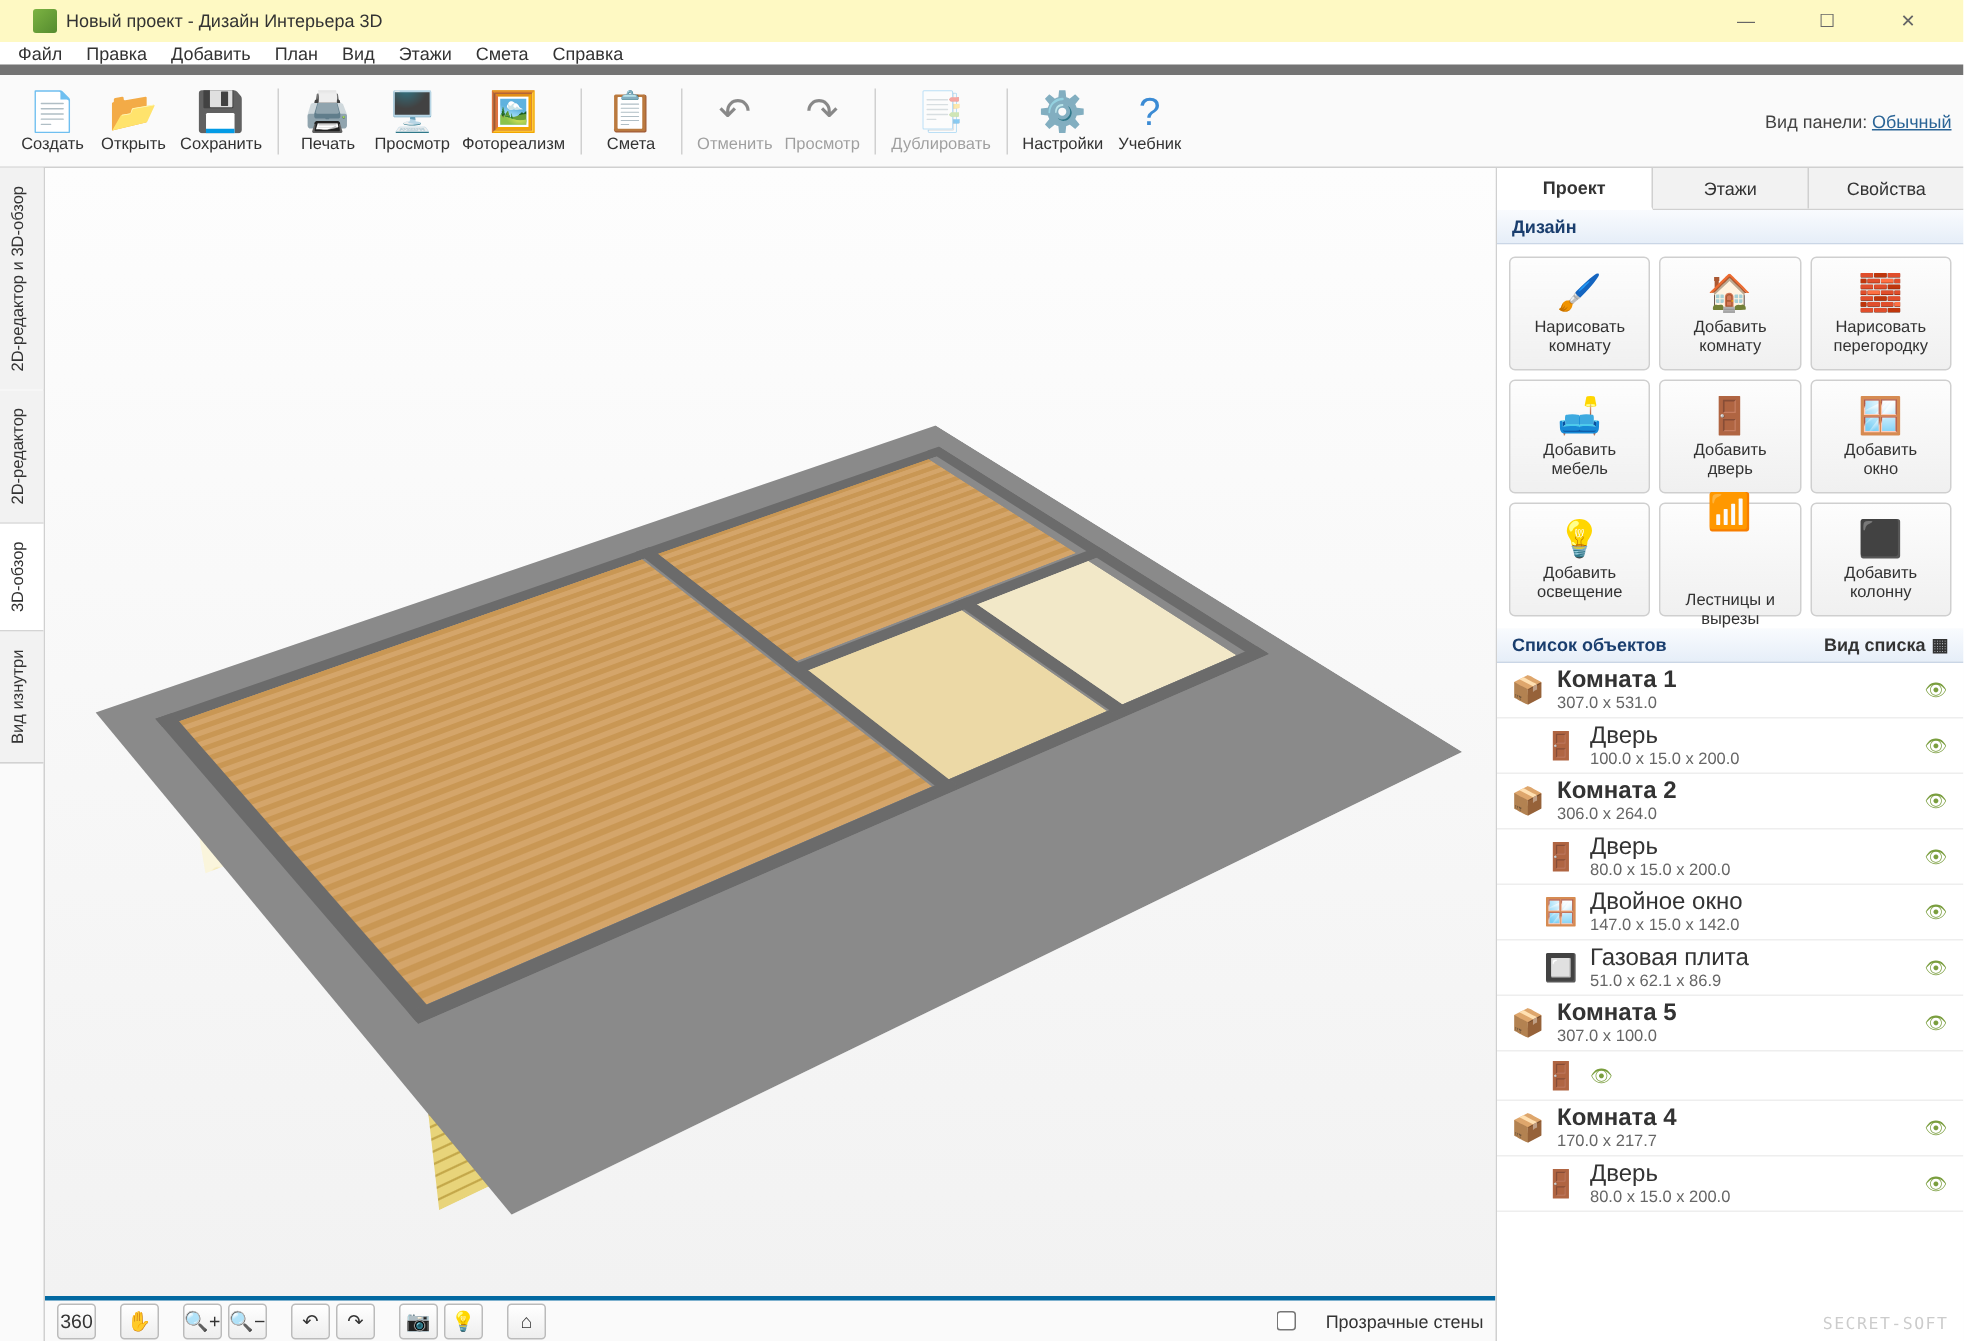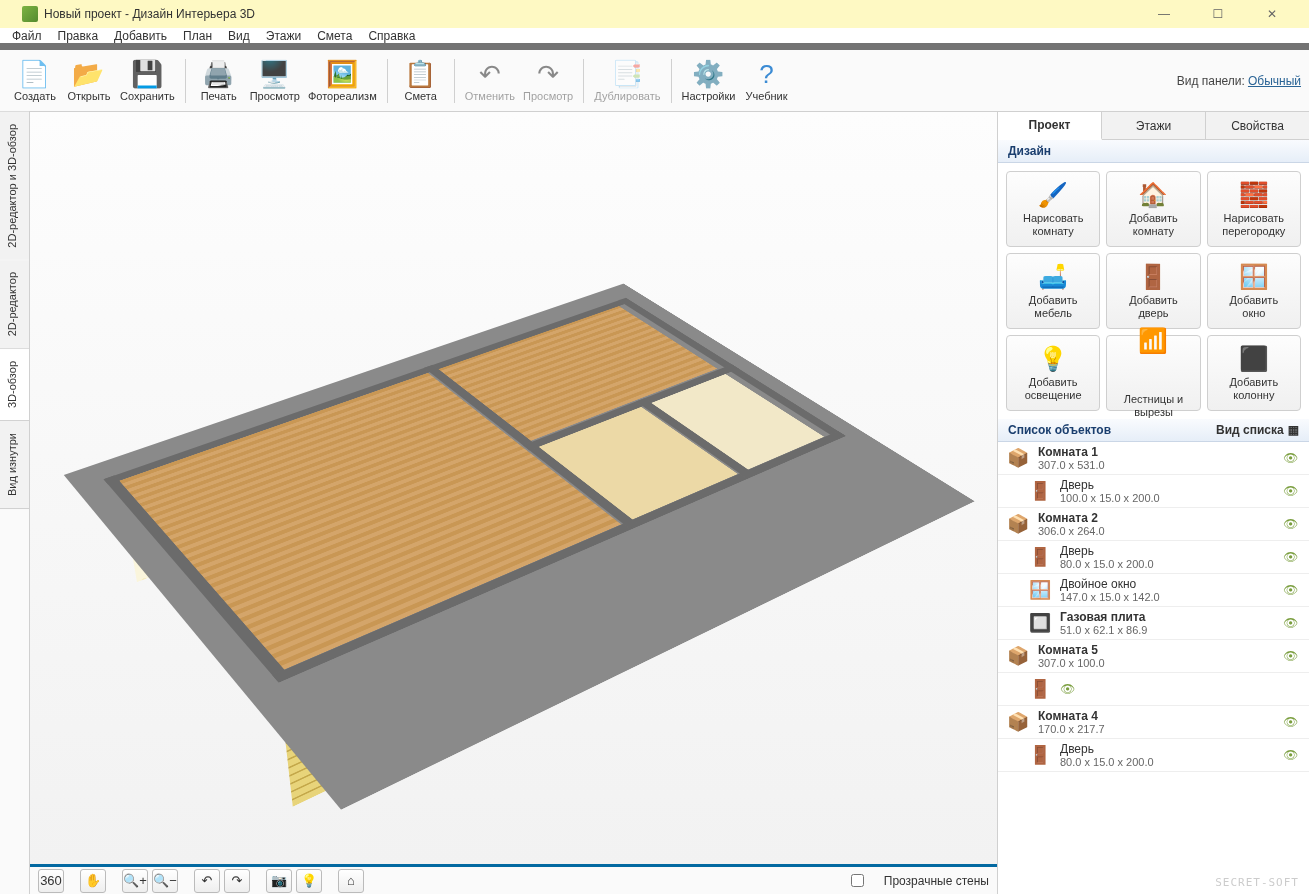--- a/index.html
+++ b/index.html
@@ -64,21 +64,21 @@
 .design-grid{display:grid;grid-template-columns:repeat(3,1fr);gap:6px;padding:8px;background:#fff}
 .design-btn{border:1px solid #cfcfcf;background:linear-gradient(#fdfdfd,#f0f0f0);border-radius:4px;height:76px;display:flex;flex-direction:column;align-items:center;justify-content:center;cursor:pointer;padding:4px;text-align:center}
 .design-btn .di{width:30px;height:30px;display:flex;align-items:center;justify-content:center;font-size:24px;margin-bottom:2px}
 .design-btn .dl{font-size:11px;color:#333;line-height:1.15}
 .object-list{flex:1;overflow-y:auto;background:#fff}
 .obj-item{display:flex;align-items:center;padding:3px 8px;border-bottom:1px solid #eee;cursor:pointer}
 .obj-item .indent0{width:0}
 .obj-item .indent1{width:22px}
 .obj-item .oicon{width:26px;height:26px;display:flex;align-items:center;justify-content:center;font-size:18px;margin-right:6px}
 .obj-item .otext{flex:1}
-.obj-item .oname{font-size:12px;font-weight:600;color:#333}
+.obj-item .oname{font-size:16px;font-weight:600;color:#333}
 .obj-item .odim{font-size:11px;color:#666}
 .obj-item .eye{width:18px;font-size:12px;color:#7a9e3e}
 .watermark{position:absolute;right:10px;bottom:5px;color:#ccc;font-size:11px;font-family:monospace;letter-spacing:1px;text-shadow:0 1px 0 #fff}
 </style>
 </head>
 <body>
 
 <div class="titlebar">
   <div class="app-icon"></div>
   <div class="title">Новый проект - Дизайн Интерьера 3D</div>
@@ -325,21 +325,21 @@
           <div class="otext">
             <div class="oname" style="font-weight: 400;">Двойное окно</div>
             <div class="odim">147.0 x 15.0 x 142.0</div>
           </div>
           <div class="eye">👁</div>
         </div>
         <div class="obj-item">
           <div class="indent1"></div>
           <div class="oicon">🔲</div>
           <div class="otext">
-            <div class="oname" style="font-weight: 700;">Газовая плита</div>
+            <div class="oname" style="font-weight: 400;">Газовая плита</div>
             <div class="odim">51.0 x 62.1 x 86.9</div>
           </div>
           <div class="eye">👁</div>
         </div>
         <div class="obj-item">
           <div class="indent0"></div>
           <div class="oicon">📦</div>
           <div class="otext">
             <div class="oname">Комната 5</div>
             <div class="odim">307.0 x 100.0</div>

